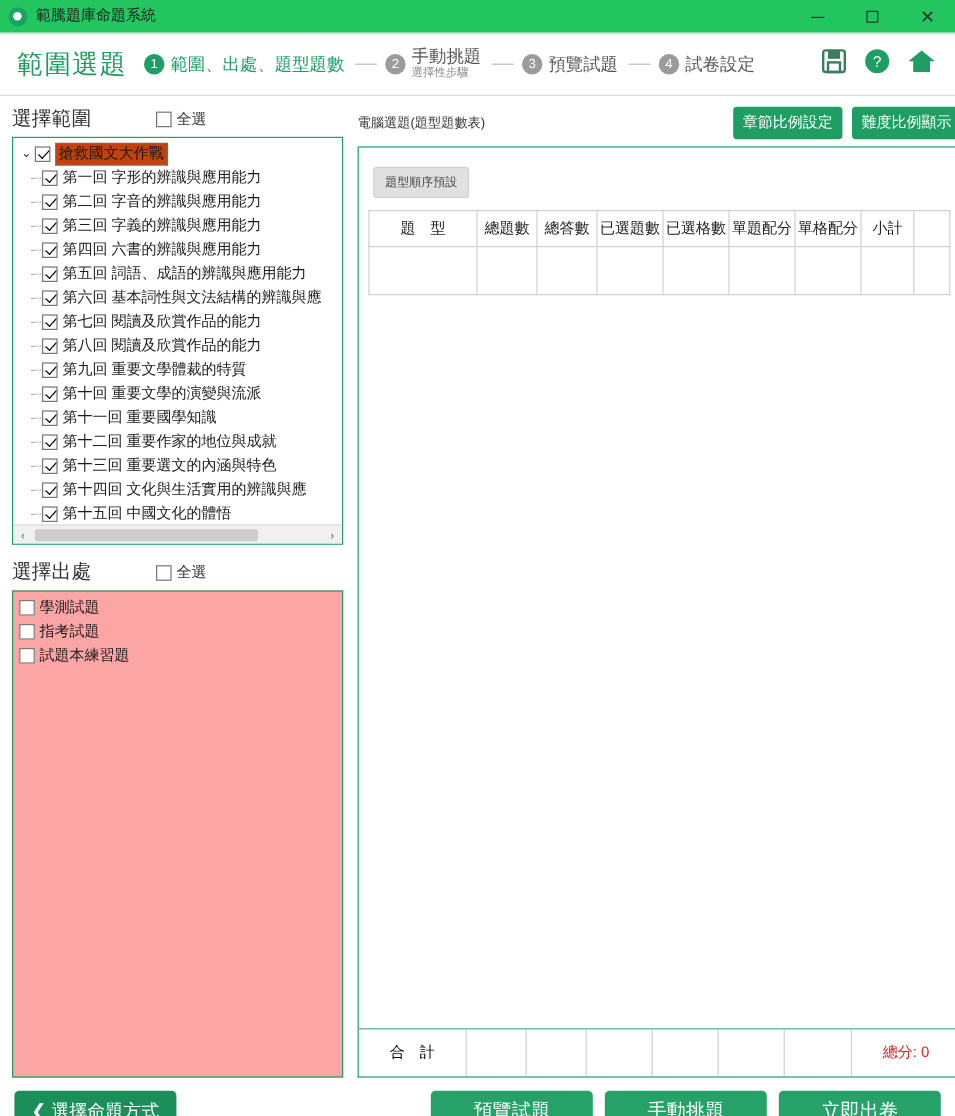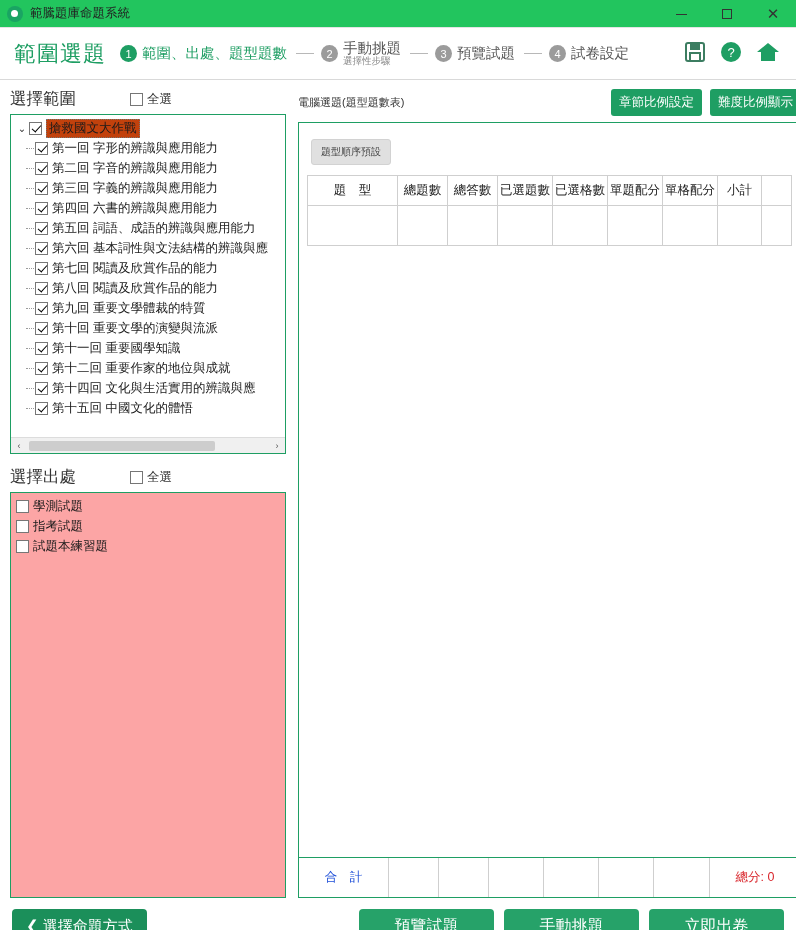--- a/index.html
+++ b/index.html
@@ -319,21 +319,21 @@
     display: flex;
     align-items: stretch;
     height: 40px;
   }
   .ft-cell {
     border-right: 1px solid #cfcfcf;
     display: flex;
     align-items: center;
     justify-content: center;
     font-size: 12.5px;
-    color: #1d4ed8;
+    color: #000000;
   }
   .ft-cell.last { border-right: none; color: #d9262c; }
   
   .bottombar {
     height: 56px;
     display: flex;
     align-items: center;
     padding: 0 12px;
     gap: 10px;
   }
@@ -521,20 +521,27 @@
             </span>
           <span class="cb checked"></span>
           <span>第十一回 重要國學知識</span>
         </div>
         <div class="tree-row">
           <span class="child-indent">
               <span class="dash"></span>
             </span>
           <span class="cb checked"></span>
           <span>第十二回 重要作家的地位與成就</span>
+        </div>
+        <div class="tree-row">
+          <span class="child-indent">
+              <span class="dash"></span>
+            </span>
+          <span class="cb checked"></span>
+          <span>第十三回 重要選文的內涵與特色</span>
         </div>
         <div class="tree-row">
           <span class="child-indent">
               <span class="dash"></span>
             </span>
           <span class="cb checked"></span>
           <span>第十四回 文化與生活實用的辨識與應</span>
         </div>
         <div class="tree-row">
           <span class="child-indent">

